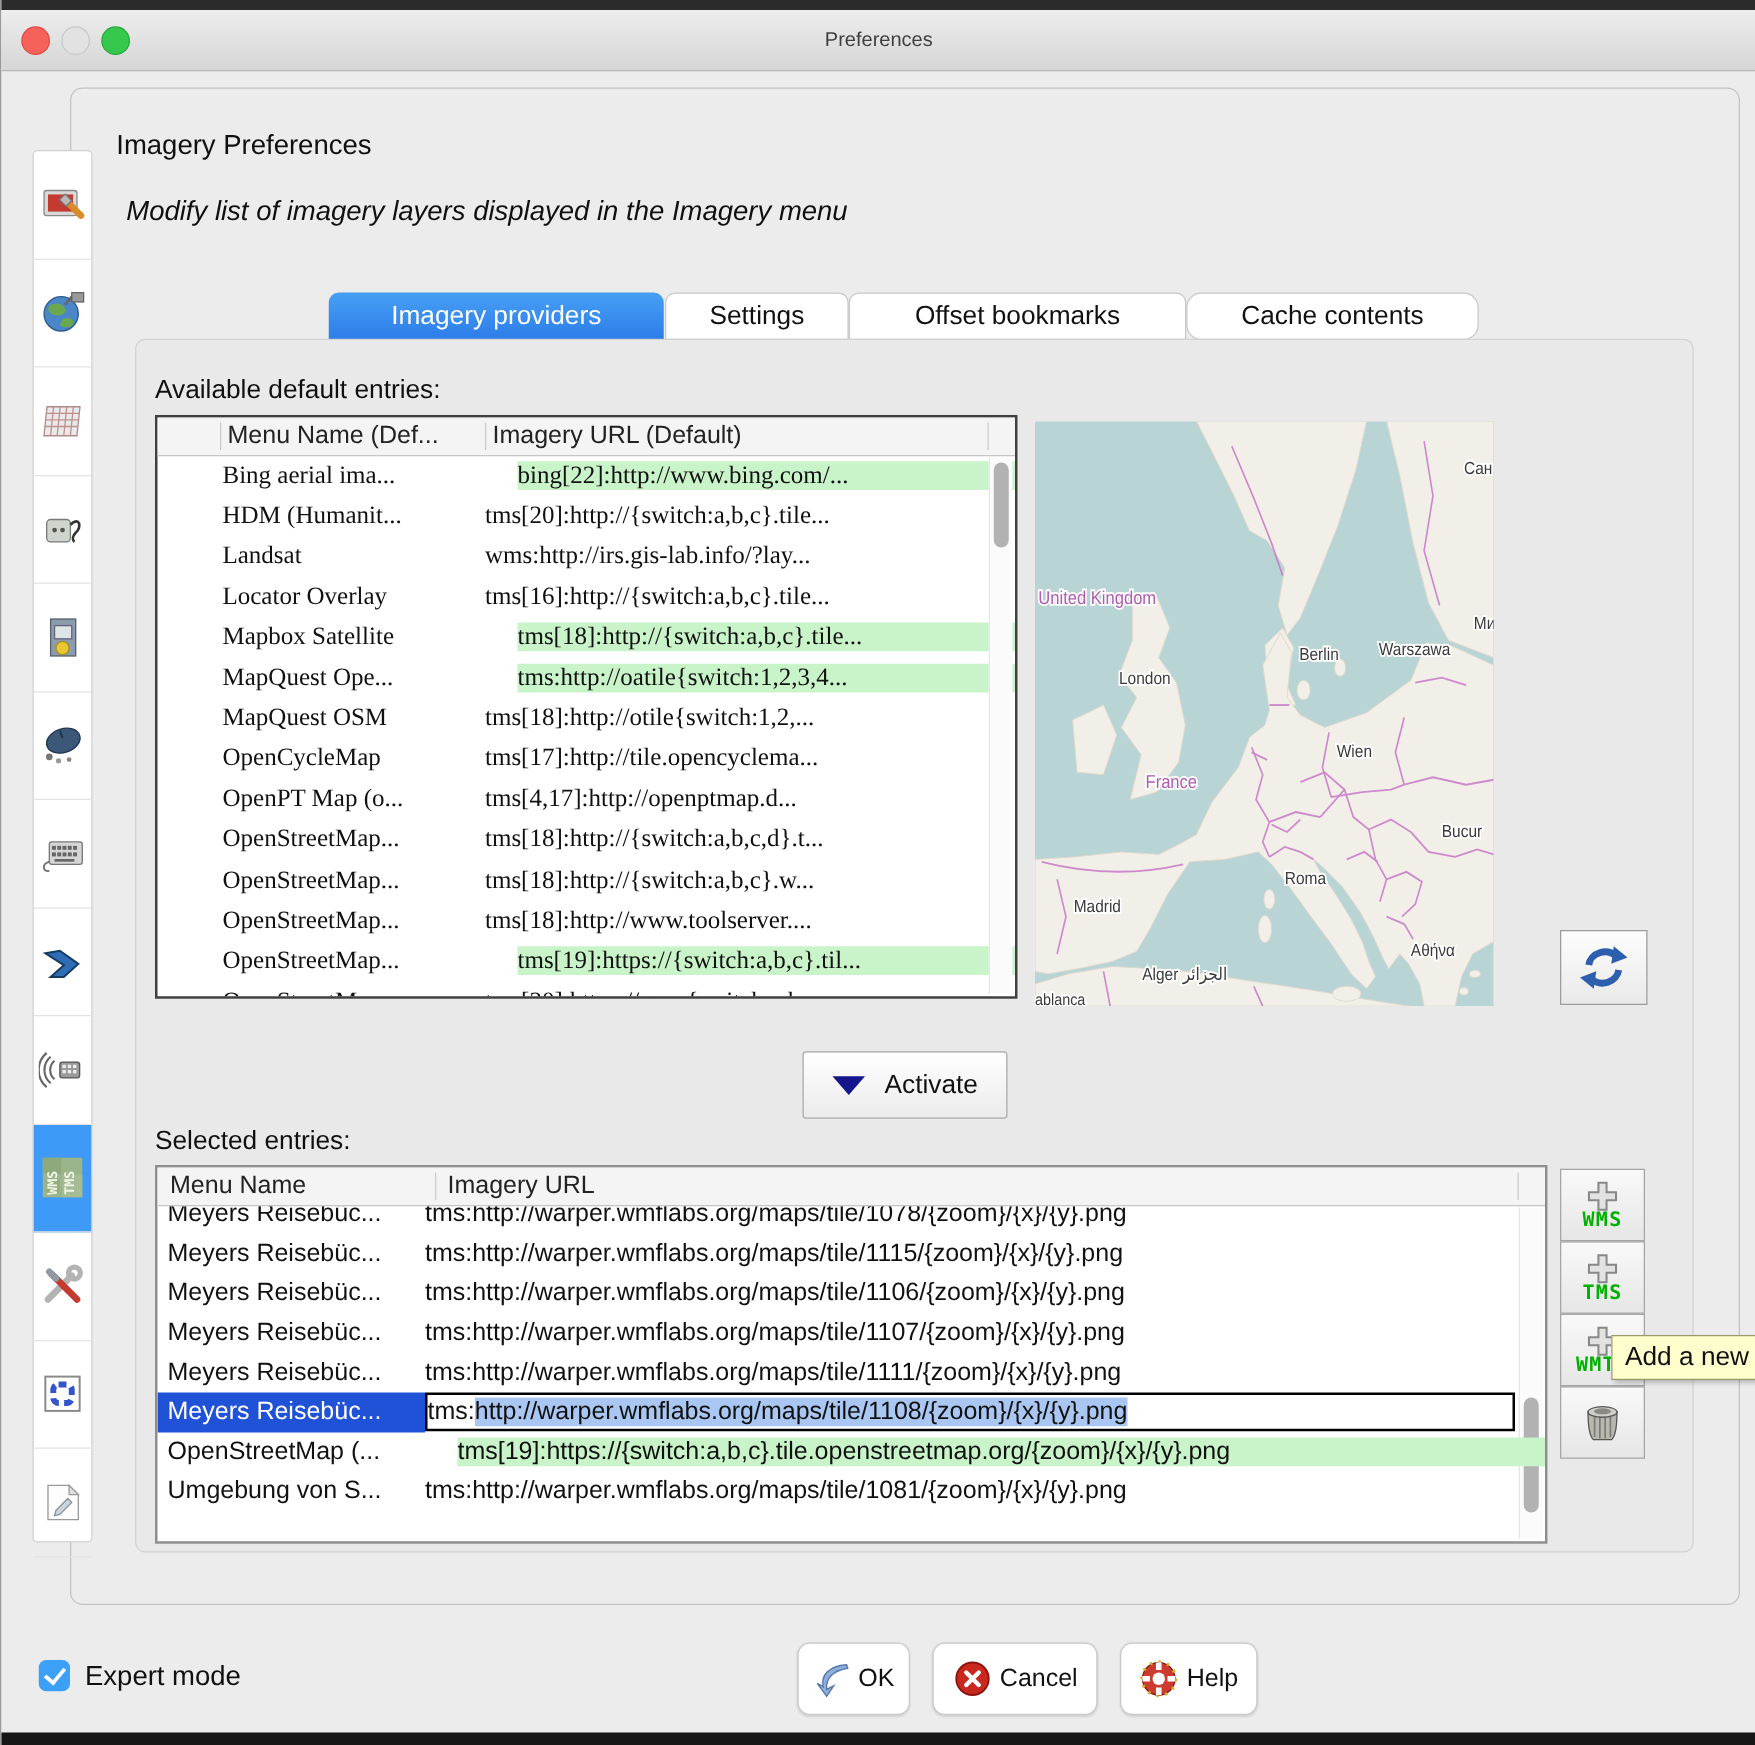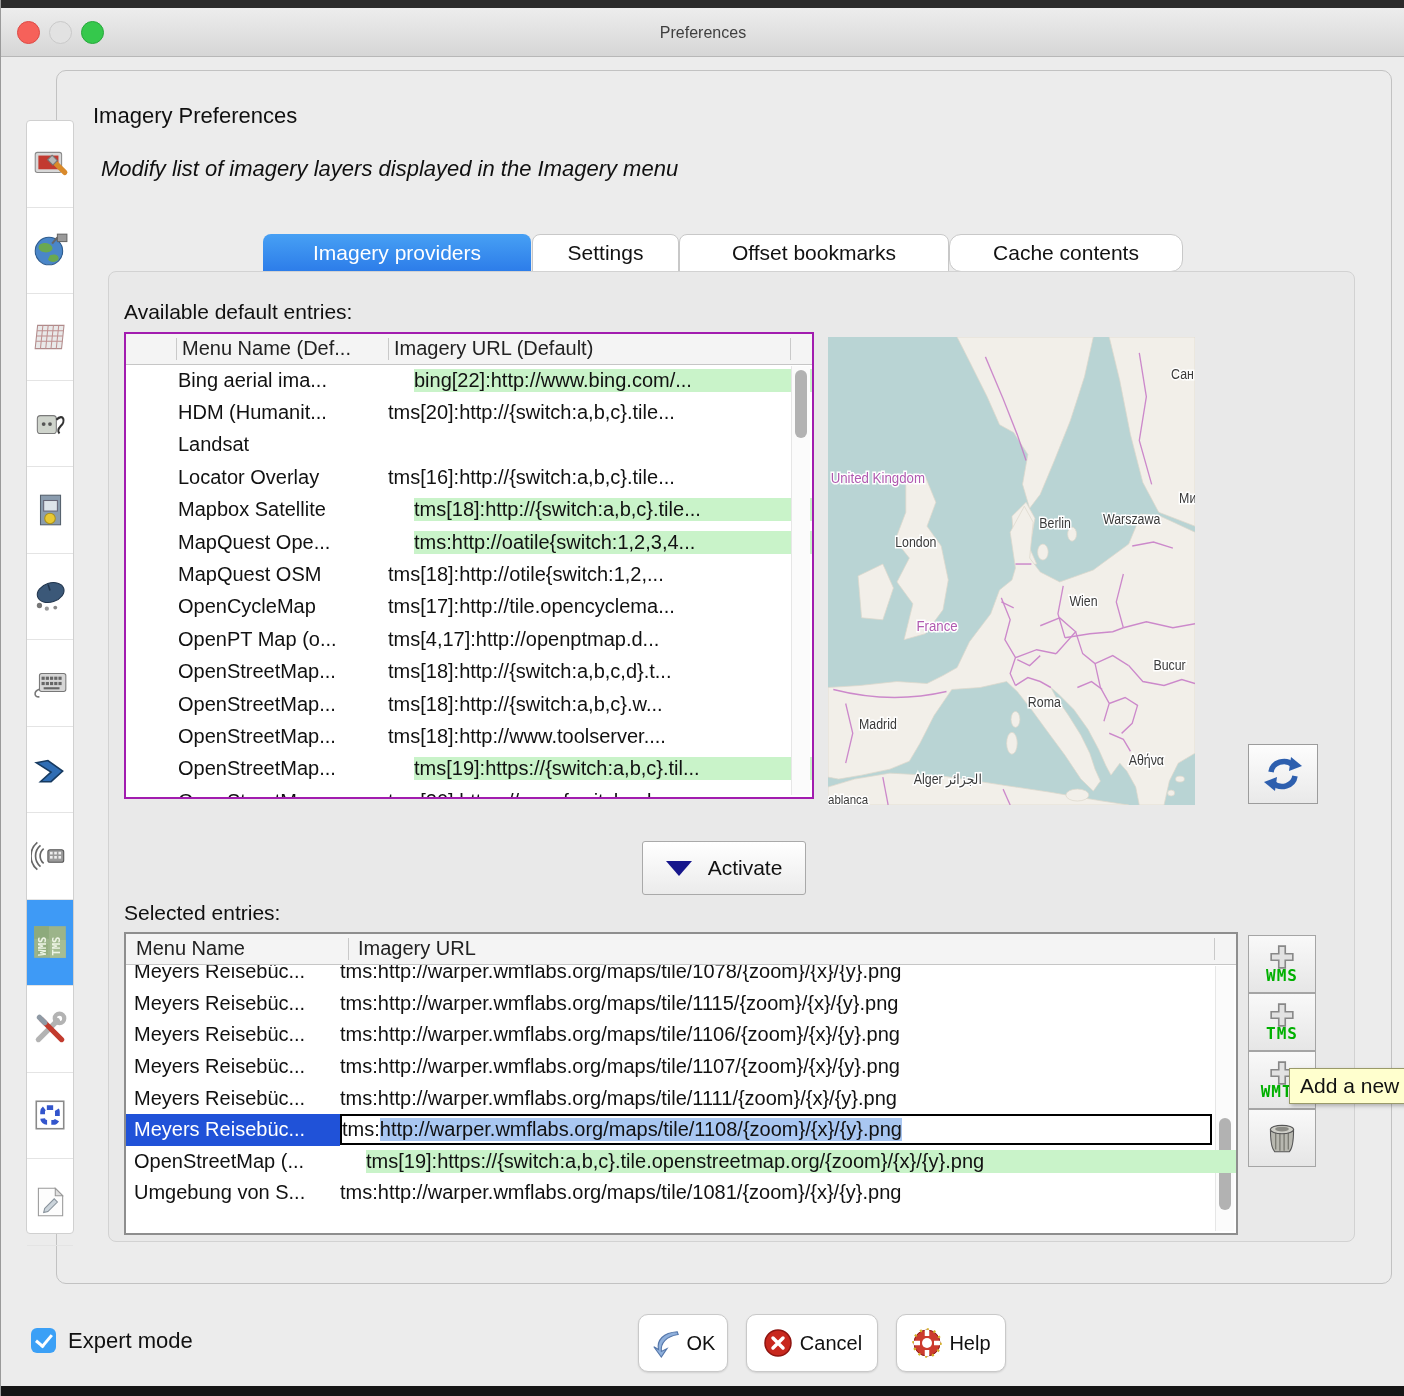--- a/index.html
+++ b/index.html
@@ -27,25 +27,25 @@
   
   .tab{top:234px;height:38px;background:#ffffff;border:1px solid #c8c8c8;border-radius:8px 8px 0 0;
        display:flex;align-items:center;justify-content:center;font-size:21px;color:#111;box-sizing:border-box;}
   #tab-imagery{left:262px;width:268px;background:linear-gradient(#47a0f4,#2c7ce9);color:#fff;border:none;}
   #tab-settings{left:531px;width:147px;}
   #tab-offset{left:678px;width:270px;}
   #tab-cache{left:948px;width:234px;border-radius:12px;}
   #tab-panel{left:107px;top:271px;width:1245px;height:969px;background:#e9e9e9;border:1px solid #d2d2d2;border-radius:8px;}
   .section-label{font-size:21px;color:#101010;}
   
-  #avail-table{left:123px;top:332px;width:690px;height:467px;background:#fff;border:2px solid #a21caf;box-sizing:border-box;overflow:hidden;}
+  #avail-table{left:123px;top:332px;width:690px;height:467px;background:#fff;border:2px solid #404040;box-sizing:border-box;overflow:hidden;}
   .thead{position:absolute;left:0;top:0;right:0;height:30px;background:#f4f4f4;border-bottom:1px solid #c6c6c6;z-index:3;font-size:20px;color:#222;}
   .thead .vdiv{position:absolute;top:4px;bottom:4px;width:1px;background:#c9c9c9;}
   .rows{position:absolute;left:0;right:0;}
-  #avail-rows{top:30px;}
+  #avail-rows{top:30px;font-family:Liberation Serif, serif;}
   .trow{position:relative;height:32.4px;display:flex;align-items:center;font-size:20px;white-space:nowrap;}
   .a-name{padding-left:52px;width:210px;flex:none;overflow:hidden;}
   .a-url{width:404px;flex:none;overflow:hidden;}
   .green{background:#c9f3c9;margin-left:26px;}
   .vscroll{position:absolute;top:32px;bottom:2px;right:2px;width:18px;background:#fbfbfb;border-left:1px solid #e6e6e6;}
   .vthumb{position:absolute;left:3px;width:12px;background:#b2b2b2;border-radius:7px;}
   
   #map-preview{left:827px;top:337px;width:367px;height:468px;overflow:hidden;}
   #map-preview svg{display:block;width:367px;height:468px;}
   #refresh-btn{left:1247px;top:744px;width:68px;height:58px;background:linear-gradient(#fdfdfd,#e9e9e9);border:1px solid #9c9c9c;display:flex;align-items:center;justify-content:center;}
@@ -239,20 +239,21 @@
       <div class="trow">
           <div class="a-name">Bing aerial ima...</div>
           <div class="a-url green">bing[22]:http://www.bing.com/...</div>
         </div>
       <div class="trow">
           <div class="a-name">HDM (Humanit...</div>
           <div class="a-url">tms[20]:http://{switch:a,b,c}.tile...</div>
         </div>
       <div class="trow">
           <div class="a-name">Landsat</div>
+          <div class="a-url">wms:http://irs.gis-lab.info/?lay...</div>
         </div>
       <div class="trow">
           <div class="a-name">Locator Overlay</div>
           <div class="a-url">tms[16]:http://{switch:a,b,c}.tile...</div>
         </div>
       <div class="trow">
           <div class="a-name">Mapbox Satellite</div>
           <div class="a-url green">tms[18]:http://{switch:a,b,c}.tile...</div>
         </div>
       <div class="trow">

